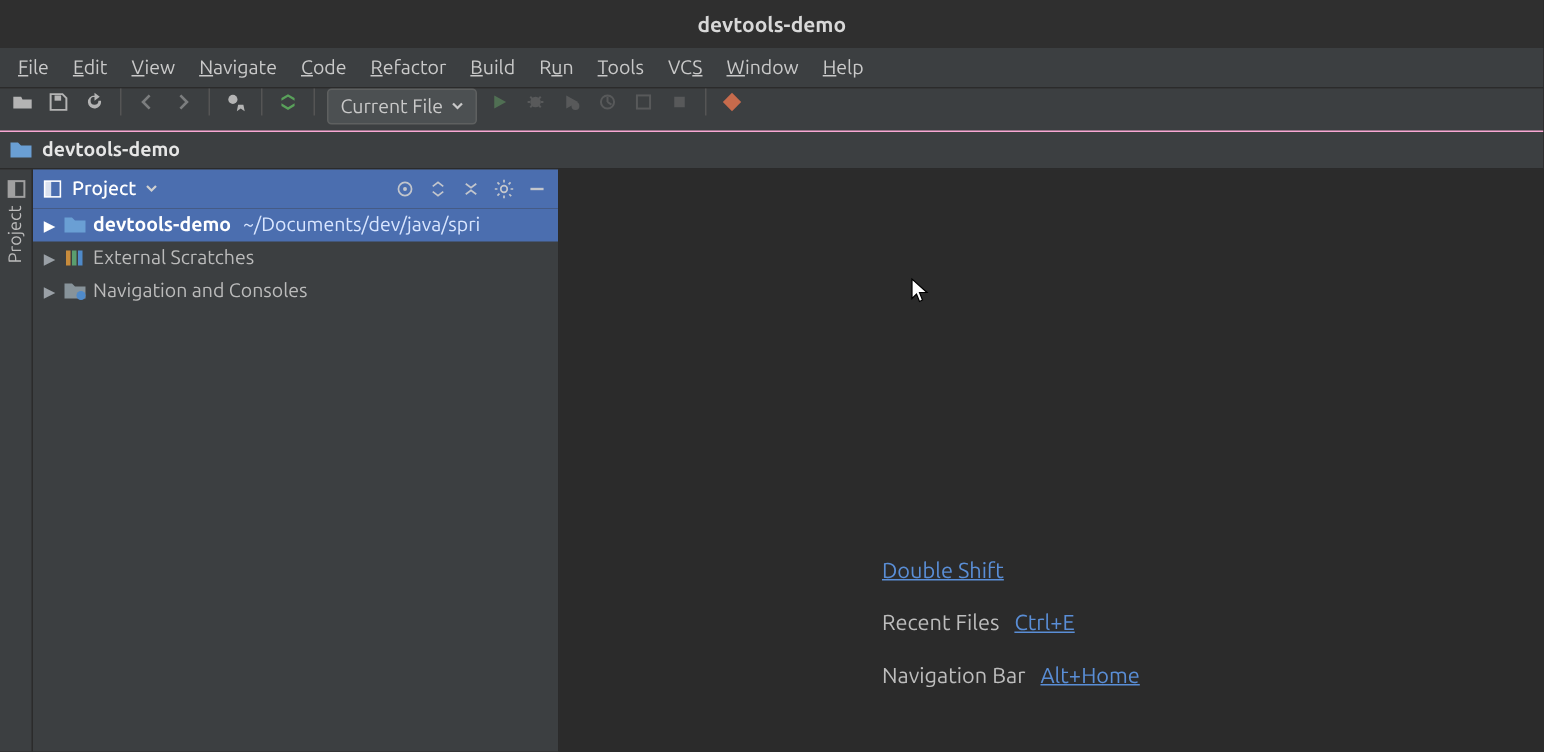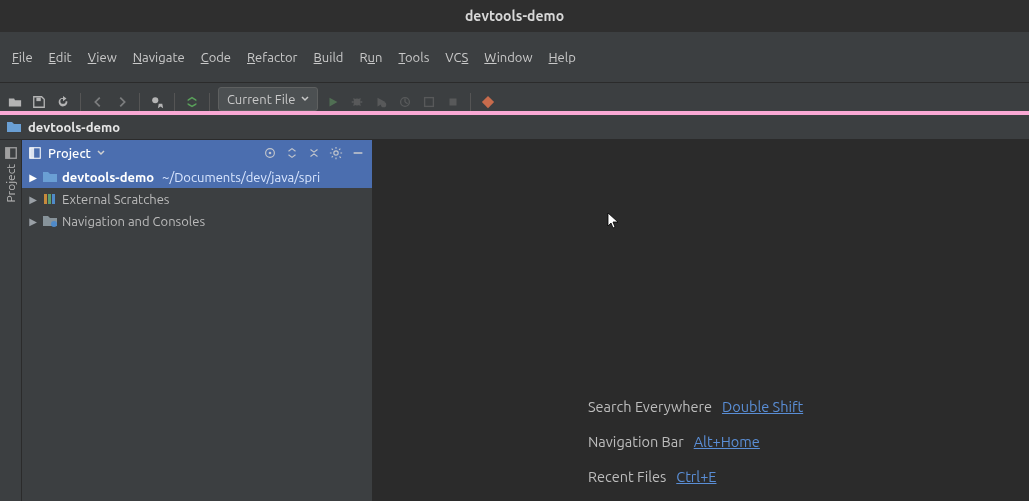--- a/index.html
+++ b/index.html
@@ -22,39 +22,39 @@
     align-items: center;
     justify-content: center;
     font-weight: 600;
     font-size: 14px;
   }
   .menubar {
     height: 26px;
     background: #3c3f41;
     display: flex;
     align-items: center;
-    padding: 12px 4px;
+    padding: 0 4px;
     border-bottom: 1px solid #2b2b2b;
   }
   .menubar .menu {
     padding: 3px 8px;
     color: #c9c9c9;
     cursor: default;
   }
   .menubar .menu u {
     text-decoration: underline;
   }
   .toolbar {
     height: 28px;
     background: #3c3f41;
     display: flex;
-    align-items: flex-end;
+    align-items: flex-start;
     padding: 0 6px;
     gap: 6px;
-    border-bottom: 4px solid #f9a8d4;
+    border-bottom: 1px solid #f9a8d4;
   }
   .tool-icon {
     width: 18px;
     height: 18px;
     display: flex;
     align-items: center;
     justify-content: center;
     opacity: 0.85;
   }
   .tool-sep {
@@ -402,27 +402,26 @@
   </div>
 
   <div class="editor">
 
     <svg width="14" height="18" viewBox="0 0 14 18" style="position:absolute; left:234px; top:72px;">
       <path d="M1 1l0 13 3-3 2 5 2-1-2-5 5 0z" fill="#ffffff" stroke="#000" stroke-width="0.8"></path>
     </svg>
 
     <div class="hints">
       <div class="hint-row">
-        <span class="hint-label">Search Everywhere</span>
         <span class="hint-key">Double Shift</span>
+      </div>
+      <div class="hint-row">
+        <span class="hint-label">Recent Files</span>
+        <span class="hint-key">Ctrl+E</span>
       </div>
       <div class="hint-row">
         <span class="hint-label">Navigation Bar</span>
         <span class="hint-key">Alt+Home</span>
       </div>
-      <div class="hint-row">
-        <span class="hint-label">Recent Files</span>
-        <span class="hint-key">Ctrl+E</span>
-      </div>
     </div>
   </div>
 
 </div>
 
 </body></html>

